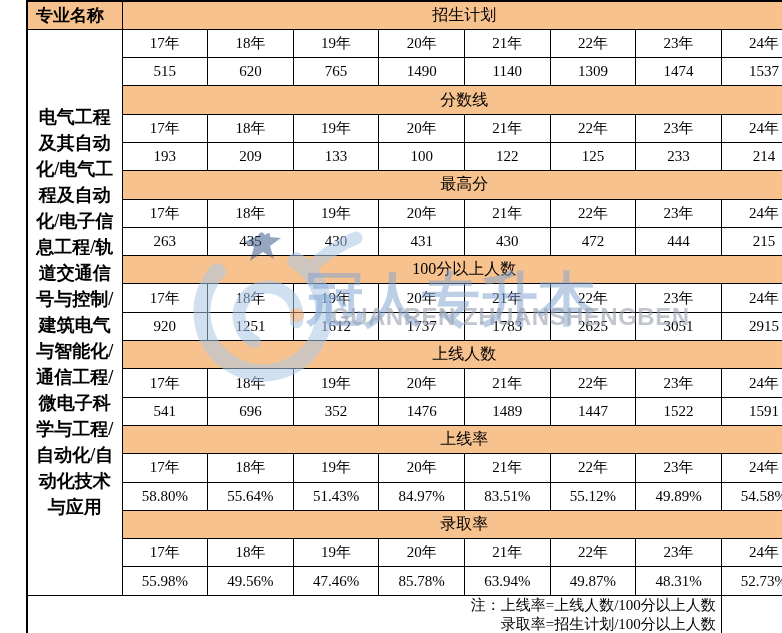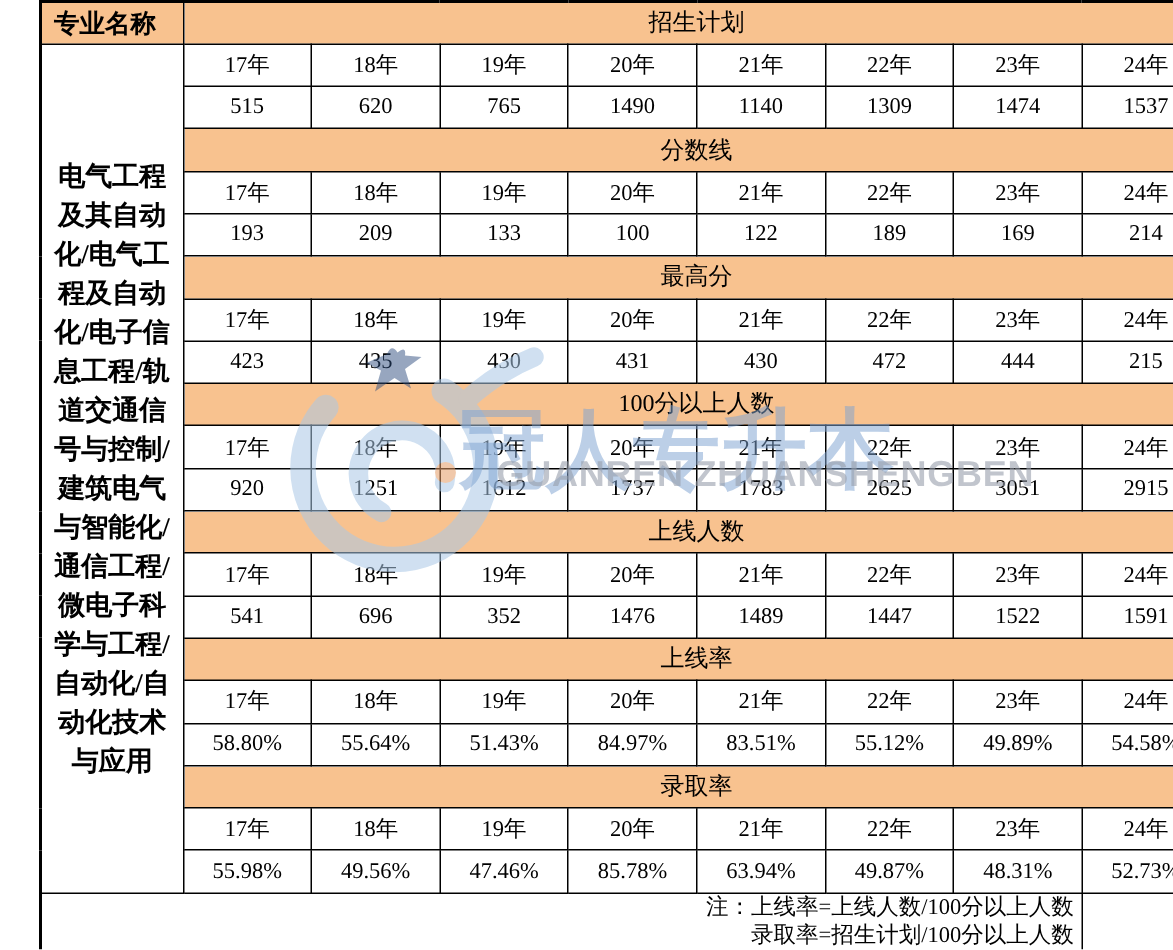--- a/index.html
+++ b/index.html
@@ -103,39 +103,39 @@
           <td class="year">22年</td>
           <td class="year">23年</td>
           <td class="year">24年</td>
         </tr>
         <tr>
           <td class="value">193</td>
           <td class="value">209</td>
           <td class="value">133</td>
           <td class="value">100</td>
           <td class="value">122</td>
-          <td class="value">189</td>
-          <td class="value">169</td>
+          <td class="value">125</td>
+          <td class="value">233</td>
           <td class="value">214</td>
         </tr>
         <tr>
           <td class="band" colspan="8">最高分</td>
         </tr>
         <tr>
           <td class="year">17年</td>
           <td class="year">18年</td>
           <td class="year">19年</td>
           <td class="year">20年</td>
           <td class="year">21年</td>
           <td class="year">22年</td>
           <td class="year">23年</td>
           <td class="year">24年</td>
         </tr>
         <tr>
-          <td class="value">423</td>
+          <td class="value">263</td>
           <td class="value">435</td>
           <td class="value">430</td>
           <td class="value">431</td>
           <td class="value">430</td>
           <td class="value">472</td>
           <td class="value">444</td>
           <td class="value">215</td>
         </tr>
         <tr>
           <td class="band" colspan="8">100分以上人数</td>

